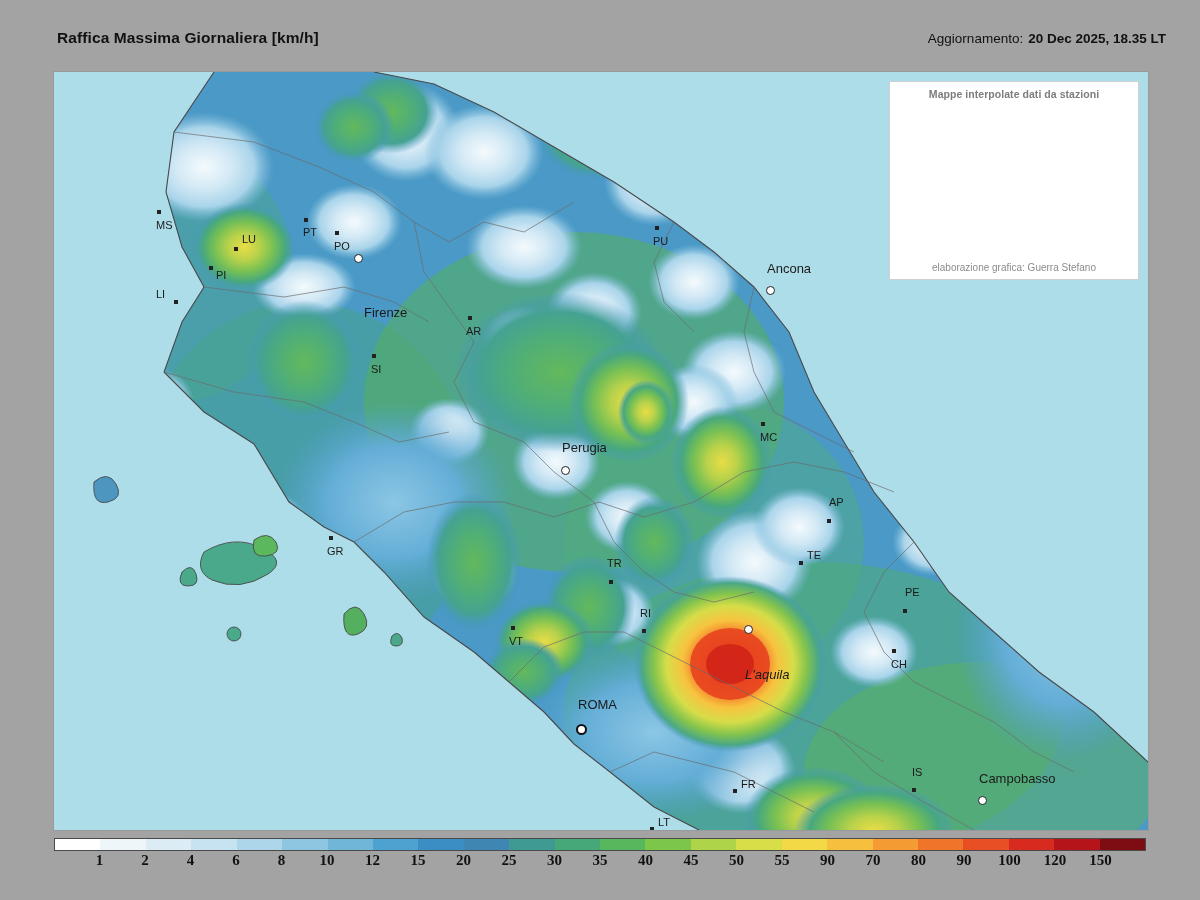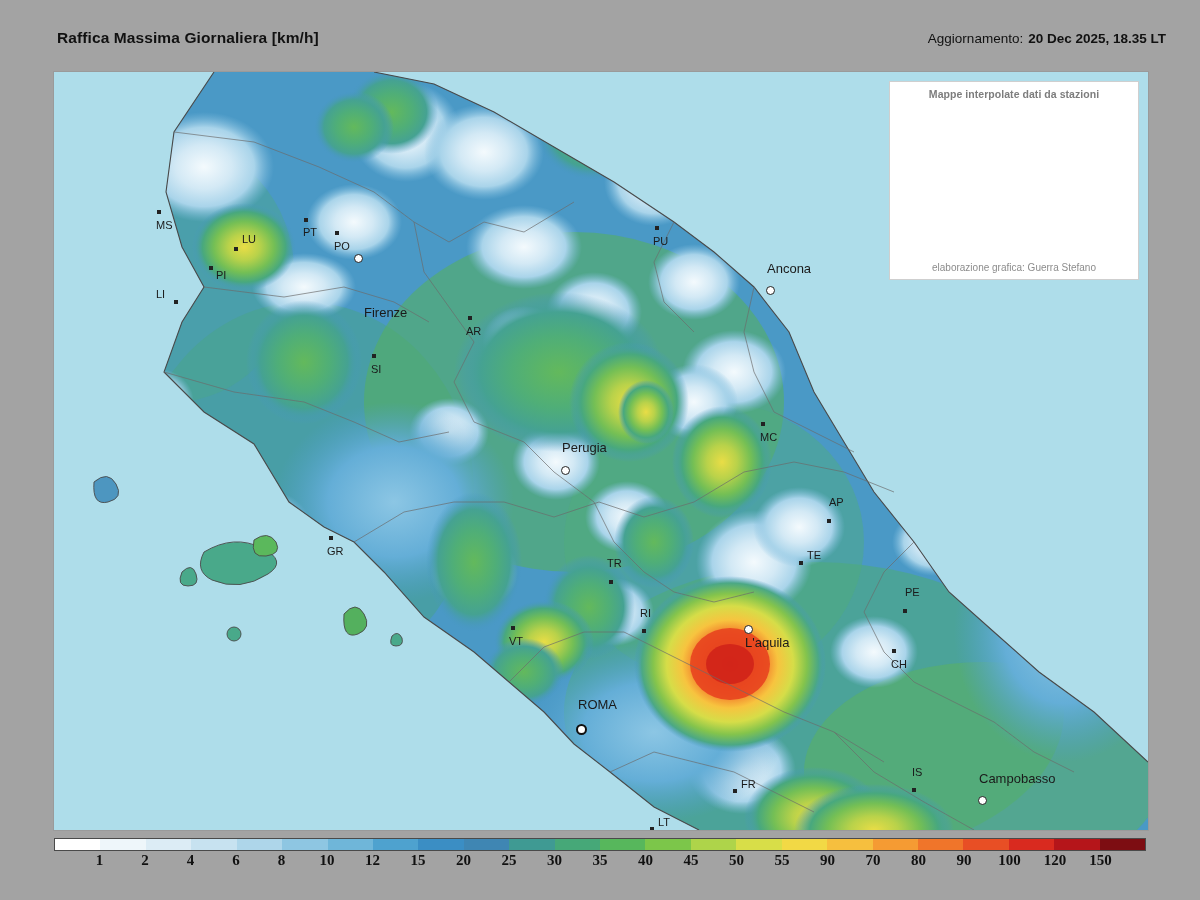--- a/index.html
+++ b/index.html
@@ -249,21 +249,21 @@
           <div class="city" style="left: 553px; top: 497px; transform: translateY(-100%);">TR</div>
           <div class="dot-s" style="left: 457px; top: 554px;"></div>
           <div class="city" style="left: 455px; top: 563px;">VT</div>
           <div class="dot-s" style="left: 588px; top: 557px;"></div>
           <div class="city" style="left: 586px; top: 547px; transform: translateY(-100%);">RI</div>
           <div class="dot-s" style="left: 849px; top: 537px;"></div>
           <div class="city" style="left: 851px; top: 526px; transform: translateY(-100%);">PE</div>
           <div class="dot-s" style="left: 838px; top: 577px;"></div>
           <div class="city" style="left: 837px; top: 586px;">CH</div>
           <div class="dot-b" style="left: 689.5px; top: 552.5px;"></div>
-          <div class="city big" style="left: 691px; top: 563px;">L'aquila</div>
+          <div class="city big" style="left: 691px; top: 595px; font-style: italic;">L'aquila</div>
           <div class="dot-f" style="left: 521.5px; top: 651.5px;"></div>
           <div class="city big" style="left: 524px; top: 640px; transform: translateY(-100%);">ROMA</div>
           <div class="dot-s" style="left: 679px; top: 717px;"></div>
           <div class="city" style="left: 687px; top: 718px; transform: translateY(-100%);">FR</div>
           <div class="dot-s" style="left: 596px; top: 755px;"></div>
           <div class="city" style="left: 604px; top: 756px; transform: translateY(-100%);">LT</div>
           <div class="dot-s" style="left: 858px; top: 716px;"></div>
           <div class="city" style="left: 858px; top: 706px; transform: translateY(-100%);">IS</div>
           <div class="dot-b" style="left: 923.5px; top: 723.5px;"></div>
           <div class="city big" style="left: 925px; top: 714px; transform: translateY(-100%);">Campobasso</div>

